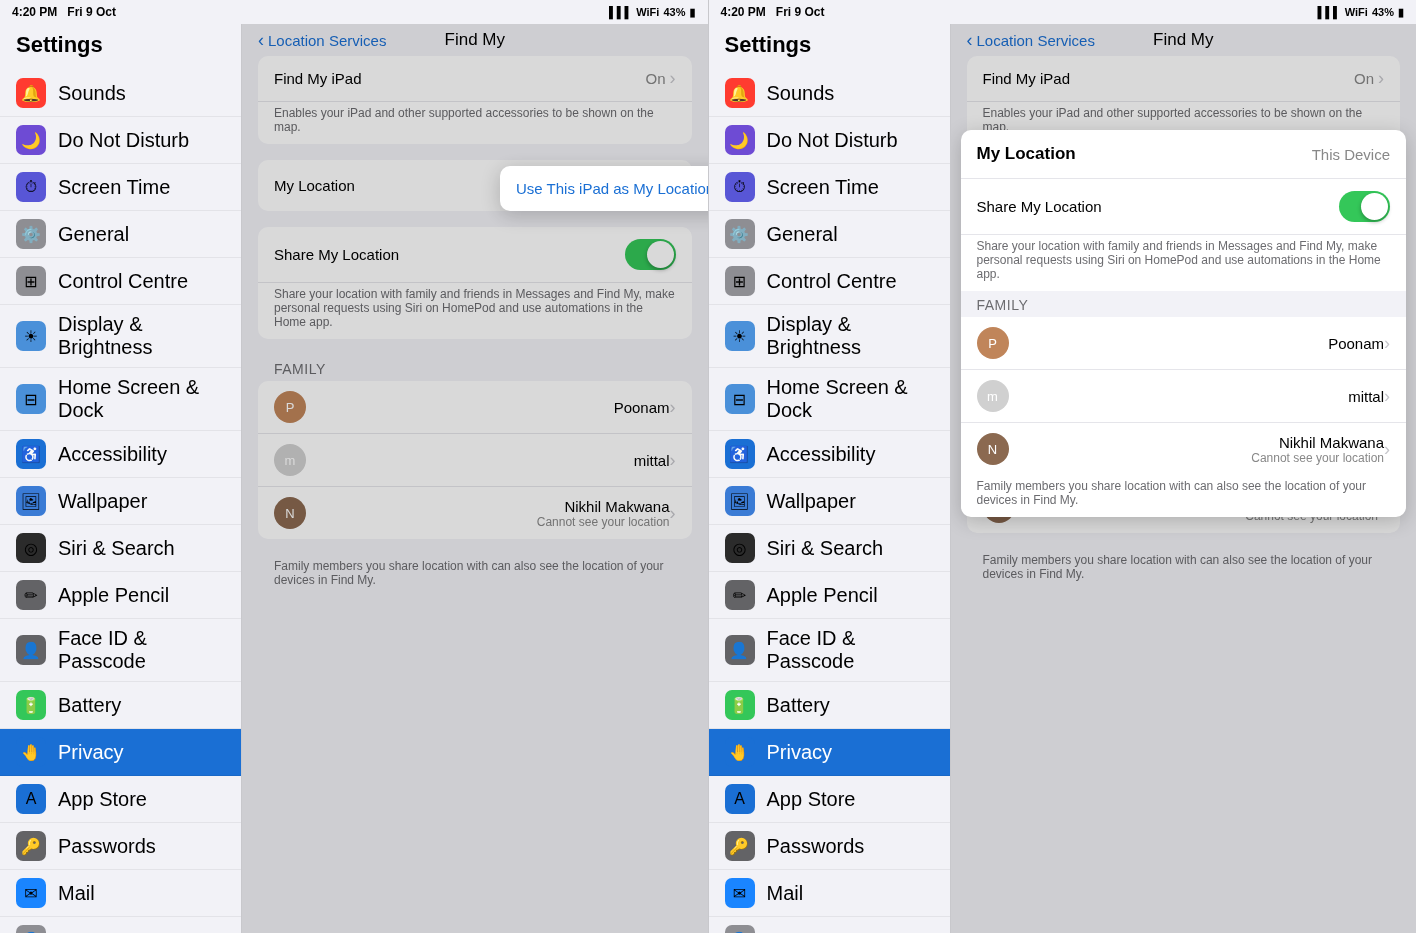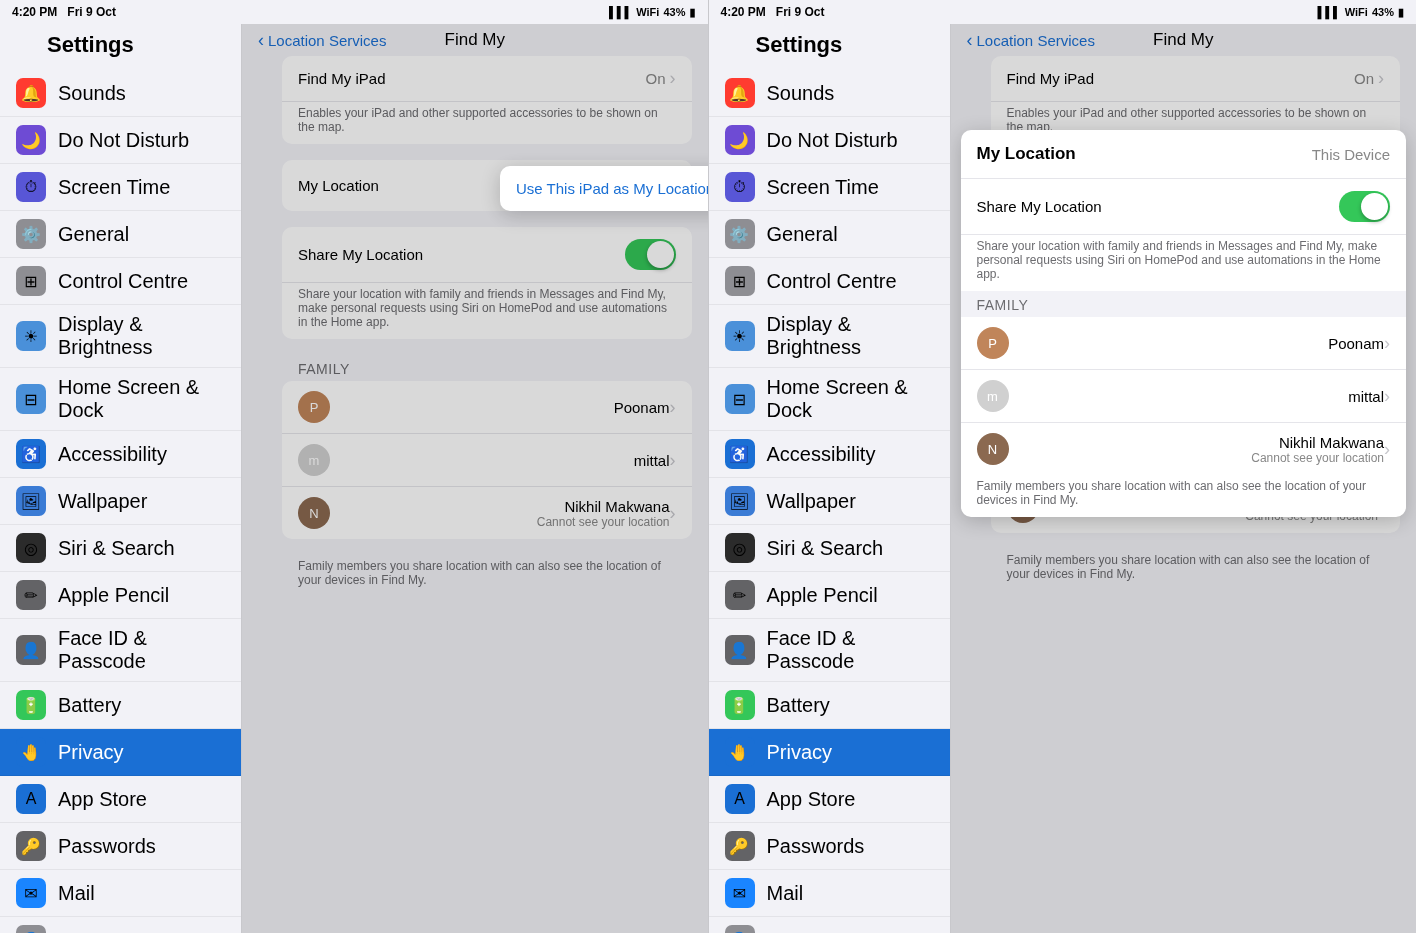--- a/index.html
+++ b/index.html
@@ -47,21 +47,20 @@
       border-right: 1px solid #c8c8cc;
       padding-top: 24px;
       overflow-y: auto;
       flex-shrink: 0;
     }
     .sidebar-title {
       font-size: 22px;
       font-weight: 700;
       color: #000;
       padding: 8px 16px 12px 16px;
-      margin-left: 31px;
     }
     .sidebar-item {
       display: flex;
       align-items: center;
       padding: 8px 16px;
       cursor: pointer;
       min-height: 44px;
       border-bottom: 1px solid rgba(0,0,0,0.06);
     }
     .sidebar-item.active {
@@ -111,21 +110,20 @@
       color: #1a6fd4;
       font-size: 15px;
       cursor: pointer;
     }
     .nav-back-arrow { margin-right: 4px; font-size: 18px; }
     .nav-title { font-size: 17px; font-weight: 400; color: #000000; }
 
     
     .settings-content {
       padding: 0 16px 16px 16px;
-      margin-left: 24px;
     }
     .settings-group {
       background: #fff;
       border-radius: 10px;
       margin-bottom: 16px;
       overflow: hidden;
     }
     .settings-row {
       display: flex;
       align-items: center;

